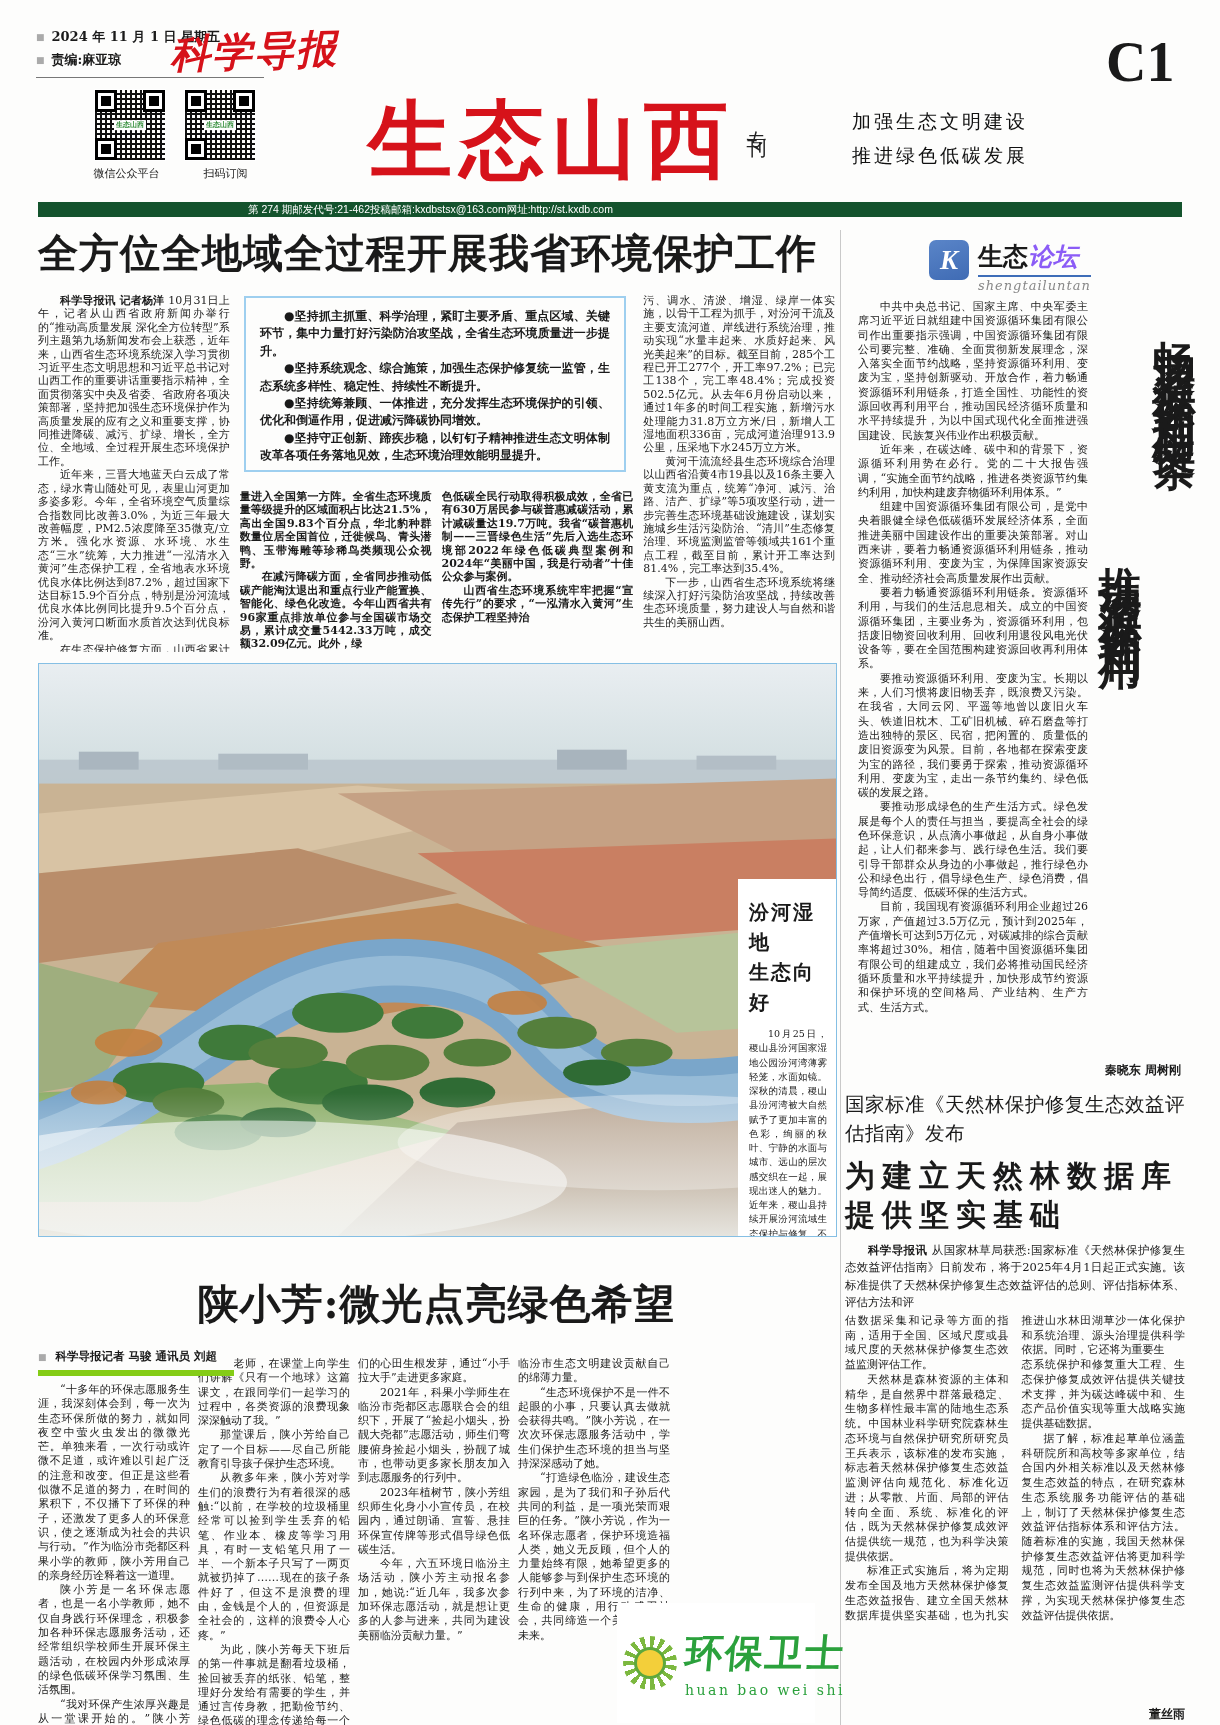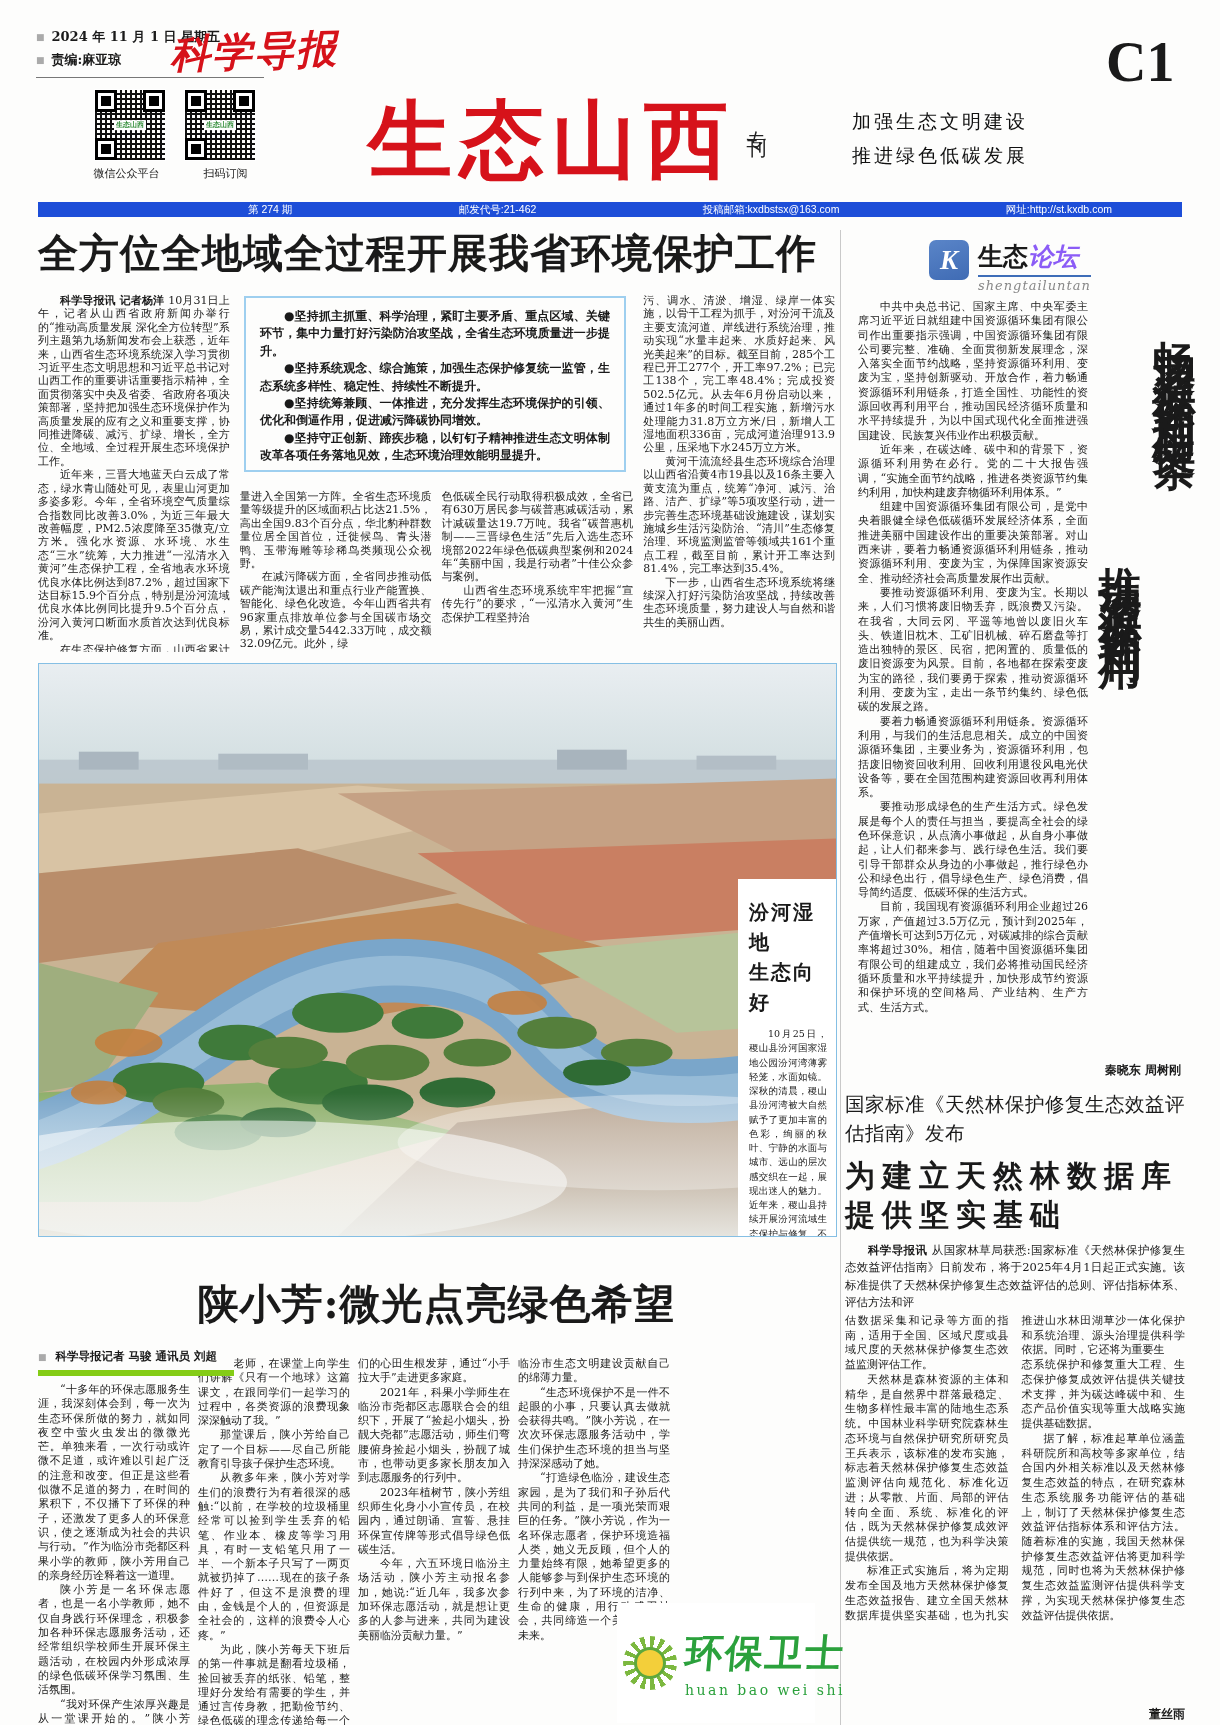--- a/index.html
+++ b/index.html
@@ -21,29 +21,29 @@
   .qr .fin{position:absolute;width:16px;height:16px;border:3px solid #000;background:#fff;}
   .qr .fin::after{content:"";position:absolute;inset:3px;background:#000;}
   .qr .f1{left:0;top:0}.qr .f2{right:0;top:0}.qr .f3{left:0;bottom:0}
   .qr .chip{position:absolute;left:50%;top:50%;transform:translate(-50%,-50%);background:#fff;color:#2e8b35;font-size:7px;line-height:1.1;font-weight:bold;padding:1px 2px;text-align:center;}
   .qr-caps{left:86px;top:166px;width:180px;display:flex;gap:18px;font-size:11px;}
   .qr-caps div{width:84px;text-align:center;}
   .section-title{left:368px;top:84px;font-size:84px;font-weight:900;color:#d6121a;letter-spacing:8px;white-space:nowrap;font-family:"DejaVu Serif",serif;}
   .section-sub{left:744px;top:114px;writing-mode:vertical-rl;font-size:20px;letter-spacing:9px;color:#222;}
   .slogan{left:852px;top:104px;font-size:19px;letter-spacing:3px;line-height:1.8;color:#111;}
   .pageno{left:1106px;top:30px;font-size:56px;font-weight:bold;font-family:"Liberation Serif",serif;}
-  .issuebar{left:38px;top:202px;width:1144px;height:15px;background:#1d4ed8;color:#fff;font-size:10.5px;
-            display:flex;align-items:center;justify-content:space-between;padding:0 70px 0 210px;box-sizing:border-box;
+  .issuebar{left:38px;top:202px;width:1144px;height:15px;background:#14532d;color:#fff;font-size:10.5px;
+            display:flex;align-items:center;padding:0 70px 0 210px;box-sizing:border-box;
             font-family:"Liberation Sans",sans-serif;}
   
   .main-art{left:38px;top:226px;width:797px;}
   .main-h1{font-size:40px;font-weight:900;font-family:"Liberation Sans",sans-serif;letter-spacing:1px;white-space:nowrap;}
   .main-cols{display:flex;gap:10px;margin-top:13px;position:relative;}
   .mcol{width:192px;height:358px;overflow:hidden;font-size:11px;line-height:1.22;}
-  .mcol.padded{padding-top:196px;box-sizing:border-box;}
+  .mcol.padded{padding-top:196px;box-sizing:border-box;font-weight:bold;}
   .bullet-box{position:absolute;left:206px;top:2px;width:382px;height:176px;border:2px solid #9ecfef;
               padding:10px 14px;box-sizing:border-box;overflow:hidden;}
   .bullet{font-weight:bold;font-size:12px;line-height:1.45;text-indent:2em;text-align:justify;}
   
   .photo{left:38px;top:663px;width:799px;height:574px;border:1px solid #85bfe4;box-sizing:border-box;overflow:hidden;}
   .photo svg{display:block;width:100%;height:100%;}
   .photo-cap{position:absolute;right:0;top:215px;width:98px;height:359px;background:#fff;box-sizing:border-box;
              padding:18px 9px 6px 11px;}
   .cap-title{font-size:20px;font-weight:900;line-height:1.5;letter-spacing:2px;}
   .cap-body{margin-top:10px;font-size:9.5px;line-height:1.5;}
@@ -294,22 +294,22 @@
       <div class="forum-pin">shengtailuntan</div>
     </div>
   </div>
 
   <div class="forum-body">
     <div class="forum-text">
       <div class="vfloat"></div>
     <p class="para">中共中央总书记、国家主席、中央军委主席习近平近日就组建中国资源循环集团有限公司作出重要指示强调，中国资源循环集团有限公司要完整、准确、全面贯彻新发展理念，深入落实全面节约战略，坚持资源循环利用、变废为宝，坚持创新驱动、开放合作，着力畅通资源循环利用链条，打造全国性、功能性的资源回收再利用平台，推动国民经济循环质量和水平持续提升，为以中国式现代化全面推进强国建设、民族复兴伟业作出积极贡献。</p>
         <p class="para">近年来，在碳达峰、碳中和的背景下，资源循环利用势在必行。党的二十大报告强调，“实施全面节约战略，推进各类资源节约集约利用，加快构建废弃物循环利用体系。”</p>
         <p class="para">组建中国资源循环集团有限公司，是党中央着眼健全绿色低碳循环发展经济体系，全面推进美丽中国建设作出的重要决策部署。对山西来讲，要着力畅通资源循环利用链条，推动资源循环利用、变废为宝，为保障国家资源安全、推动经济社会高质量发展作出贡献。</p>
+        <p class="para">要着力畅通资源循环利用链条。资源循环利用，与我们的生活息息相关。成立的中国资源循环集团，主要业务为，资源循环利用，包括废旧物资回收利用、回收利用退役风电光伏设备等，要在全国范围构建资源回收再利用体系。</p>
         <p class="para">要推动资源循环利用、变废为宝。长期以来，人们习惯将废旧物丢弃，既浪费又污染。在我省，大同云冈、平遥等地曾以废旧火车头、铁道旧枕木、工矿旧机械、碎石磨盘等打造出独特的景区、民宿，把闲置的、质量低的废旧资源变为风景。目前，各地都在探索变废为宝的路径，我们要勇于探索，推动资源循环利用、变废为宝，走出一条节约集约、绿色低碳的发展之路。</p>
-        <p class="para">要着力畅通资源循环利用链条。资源循环利用，与我们的生活息息相关。成立的中国资源循环集团，主要业务为，资源循环利用，包括废旧物资回收利用、回收利用退役风电光伏设备等，要在全国范围构建资源回收再利用体系。</p>
         <p class="para">要推动形成绿色的生产生活方式。绿色发展是每个人的责任与担当，要提高全社会的绿色环保意识，从点滴小事做起，从自身小事做起，让人们都来参与、践行绿色生活。我们要引导干部群众从身边的小事做起，推行绿色办公和绿色出行，倡导绿色生产、绿色消费，倡导简约适度、低碳环保的生活方式。</p>
         <p class="para">目前，我国现有资源循环利用企业超过26万家，产值超过3.5万亿元，预计到2025年，产值增长可达到5万亿元，对碳减排的综合贡献率将超过30%。相信，随着中国资源循环集团有限公司的组建成立，我们必将推动国民经济循环质量和水平持续提升，加快形成节约资源和保护环境的空间格局、产业结构、生产方式、生活方式。</p>
       </div>
     <div class="vert v1">畅通资源循环利用链条</div>
     <div class="vert v2">推动资源循环利用</div>
   </div>
   <div class="forum-authors">秦晓东 周树刚</div>
 
   <div class="kicker">国家标准《天然林保护修复生态效益评估指南》发布</div>
   <div class="art3-h">

